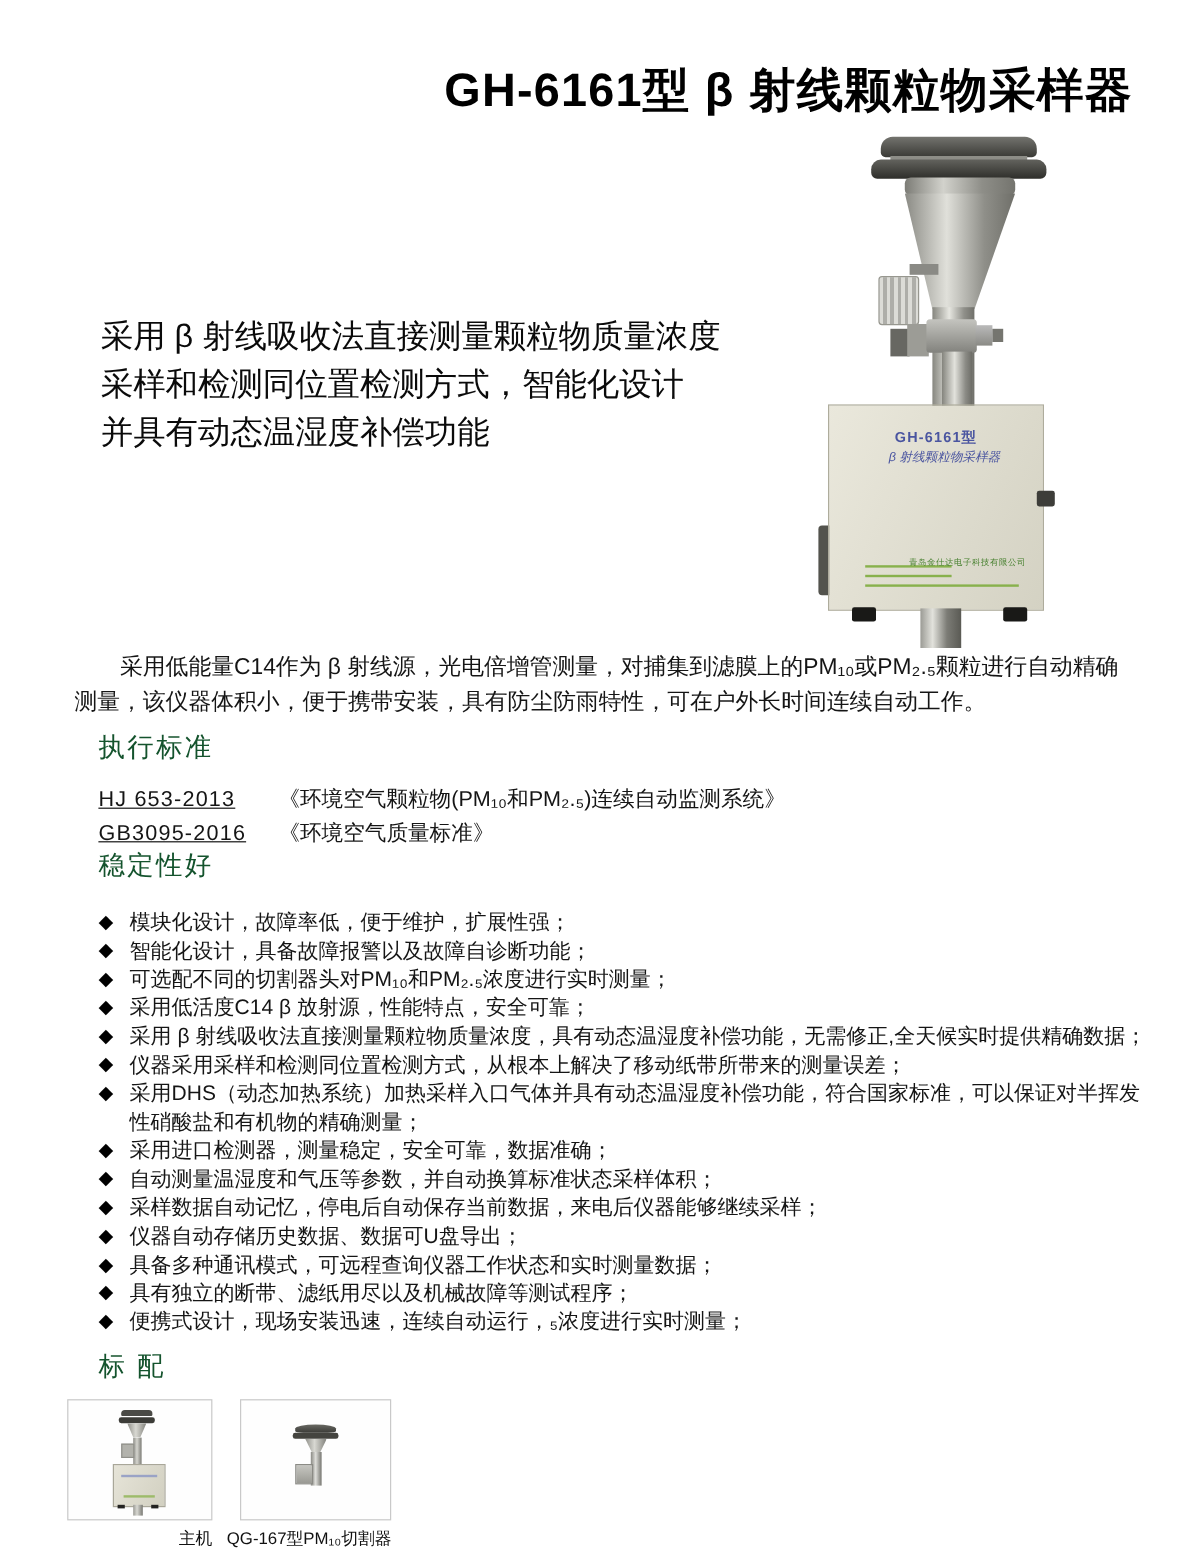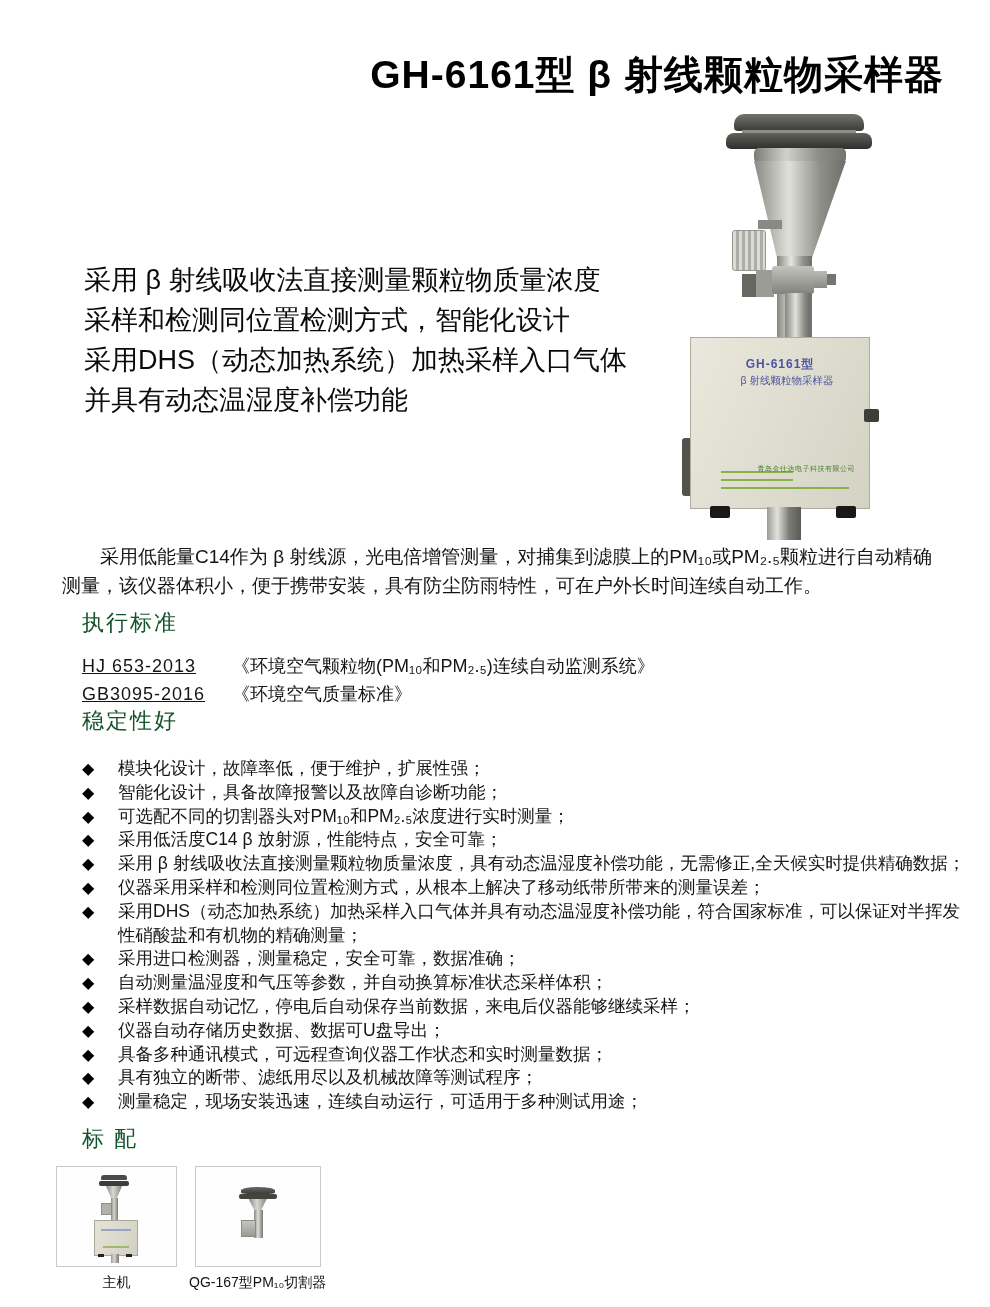--- a/index.html
+++ b/index.html
@@ -31,21 +31,21 @@
   .valveL2{left:82px;top:174px;width:16px;height:23px;background:#67676
 2;background:#676762;}
   .valveL{left:96px;top:170px;width:18px;height:27px;background:#9c9c96;}
   .valve{left:112px;top:166px;width:42px;height:28px;border-radius:3px;background:linear-gradient(#c4c4bf,#82827d);}
   .nozzle{left:153px;top:171px;width:14px;height:17px;background:linear-gradient(#bababoo,#8a8a85);background:linear-gradient(#bababa,#8a8a85);}
   .tip{left:167px;top:174px;width:9px;height:11px;background:#75756f;}
   .tube3{left:125px;top:193px;width:25px;height:47px;background:linear-gradient(90deg,#84847d,#e2e2dc 42%,#8c8c86 78%,#6d6d67);}
   .sideunit{left:22px;top:338px;width:22px;height:58px;background:#53534d;border-radius:3px;}
   .box{left:30px;top:237px;width:178px;height:170px;background:linear-gradient(115deg,#eae8dc,#d4d2c3);border:1px solid #aeac9c;}
   .boxlbl1{left:0;right:0;top:18px;text-align:center;font-size:12px;font-weight:700;letter-spacing:1px;}
-  .boxlbl2{left:14px;right:0;top:36px;text-align:center;font-size:10.5px;}
+  .boxlbl2{left:14px;right:0;top:36px;text-align:center;font-size:10.5px;font-style:italic;}
   .gl1{left:30px;top:133px;width:72px;height:2px;}
   .gl2{left:30px;top:141px;width:72px;height:2px;}
   .gl3{left:30px;top:149px;width:128px;height:2px;}
   .company{right:14px;top:126px;font-size:7px;letter-spacing:.5px;white-space:nowrap;}
   .latch{left:204px;top:309px;width:15px;height:13px;background:#3d3d39;border-radius:2px;}
   .foot{top:406px;width:20px;height:12px;background:#19191
 7;background:#191917;border-radius:2px;}
   .foot.f1{left:50px;} .foot.f2{left:176px;}
   .pole{left:107px;top:407px;width:34px;height:33px;background:linear-gradient(90deg,#9b9b95,#e2e2dc 30%,#7c7c76 65%,#5a5a54);}
   
@@ -53,25 +53,25 @@
   
   .sec-h{font-size:22px;color:#14532d;letter-spacing:2px;}
   .standards{position:absolute;left:82px;top:608px;width:860px;}
   .std-list{margin-top:15px;}
   .std-row{display:flex;font-size:18px;line-height:27.5px;color:#151515;}
   .std-code{width:150px;flex:0 0 auto;letter-spacing:1px;text-decoration:underline;}
   .features{position:absolute;left:82px;top:706px;width:885px;}
   .feat-list{margin-top:21px;}
   .feat-row{display:flex;font-size:17.5px;line-height:23.8px;color:#151515;}
   .feat-bullet{flex:0 0 26px;font-size:16px;color:#000;}
-  .feat-text{flex:1;margin-left:10px;}
+  .feat-text{flex:1;}
   
   .config-h{position:absolute;left:82px;top:1124px;}
   .thumbs{position:absolute;left:56px;top:1166px;display:flex;gap:12px;align-items:flex-start;}
-  .thumb{display:flex;flex-direction:column;align-items:center;}
+  .thumb{display:flex;flex-direction:column;align-items:flex-end;}
   .frame{position:relative;background:#fefefe;border:1px solid #c9c9c9;}
   .frame1{width:119px;height:99px;}
   .frame2{width:124px;height:99px;}
   .frame div{position:absolute;}
   .thumb-label{margin-top:7px;font-size:14px;color:#111;}
   
   .m-cap1{left:44px;top:8px;width:26px;height:5px;background:#4a4a46;border-radius:3px 3px 1px 1px;}
   .m-cap2{left:42px;top:14px;width:30px;height:5px;background:#3c3c38;border-radius:2px;}
   .m-funnel{left:49px;top:19px;width:16px;height:12px;clip-path:polygon(0 0,100% 0,68% 100%,32% 100%);background:linear-gradient(90deg,#8e8e88,#d8d8d2 45%,#82827c);}
   .m-tube{left:54px;top:31px;width:7px;height:22px;background:linear-gradient(90deg,#8e8e88,#d5d5cf 45%,#7c7c76);}
@@ -93,21 +93,20 @@
 </head>
 <body>
 
 <div class="page">
 
   <div class="title">GH-6161型 β 射线颗粒物采样器</div>
 
   <div class="intro">
     <div class="intro-line">采用 β 射线吸收法直接测量颗粒物质量浓度</div>
     <div class="intro-line">采样和检测同位置检测方式，智能化设计</div>
-    <div class="intro-line">采用DHS（动态加热系统）加热采样入口气体</div>
     <div class="intro-line">并具有动态温湿度补偿功能</div>
   </div>
 
   <div class="device">
     <div class="cap1"></div>
     <div class="capgap"></div>
     <div class="cap2"></div>
     <div class="rim"></div>
     <div class="funnel"></div>
     <div class="tube"></div>
@@ -201,21 +200,21 @@
       <div class="feat-row">
           <span class="feat-bullet">◆</span>
           <span class="feat-text">具备多种通讯模式，可远程查询仪器工作状态和实时测量数据；</span>
         </div>
       <div class="feat-row">
           <span class="feat-bullet">◆</span>
           <span class="feat-text">具有独立的断带、滤纸用尽以及机械故障等测试程序；</span>
         </div>
       <div class="feat-row">
           <span class="feat-bullet">◆</span>
-          <span class="feat-text">测量稳定，现场安装迅速，连续自动运行，可适用于多种测试用途；</span>
+          <span class="feat-text">便携式设计，现场安装迅速，连续自动运行，₅浓度进行实时测量；</span>
         </div>
     </div>
   </div>
 
   <div class="sec-h config-h">标 配</div>
 
   <div class="thumbs">
     <div class="thumb">
       <div class="frame frame1">
         <div class="m-cap1"></div>

